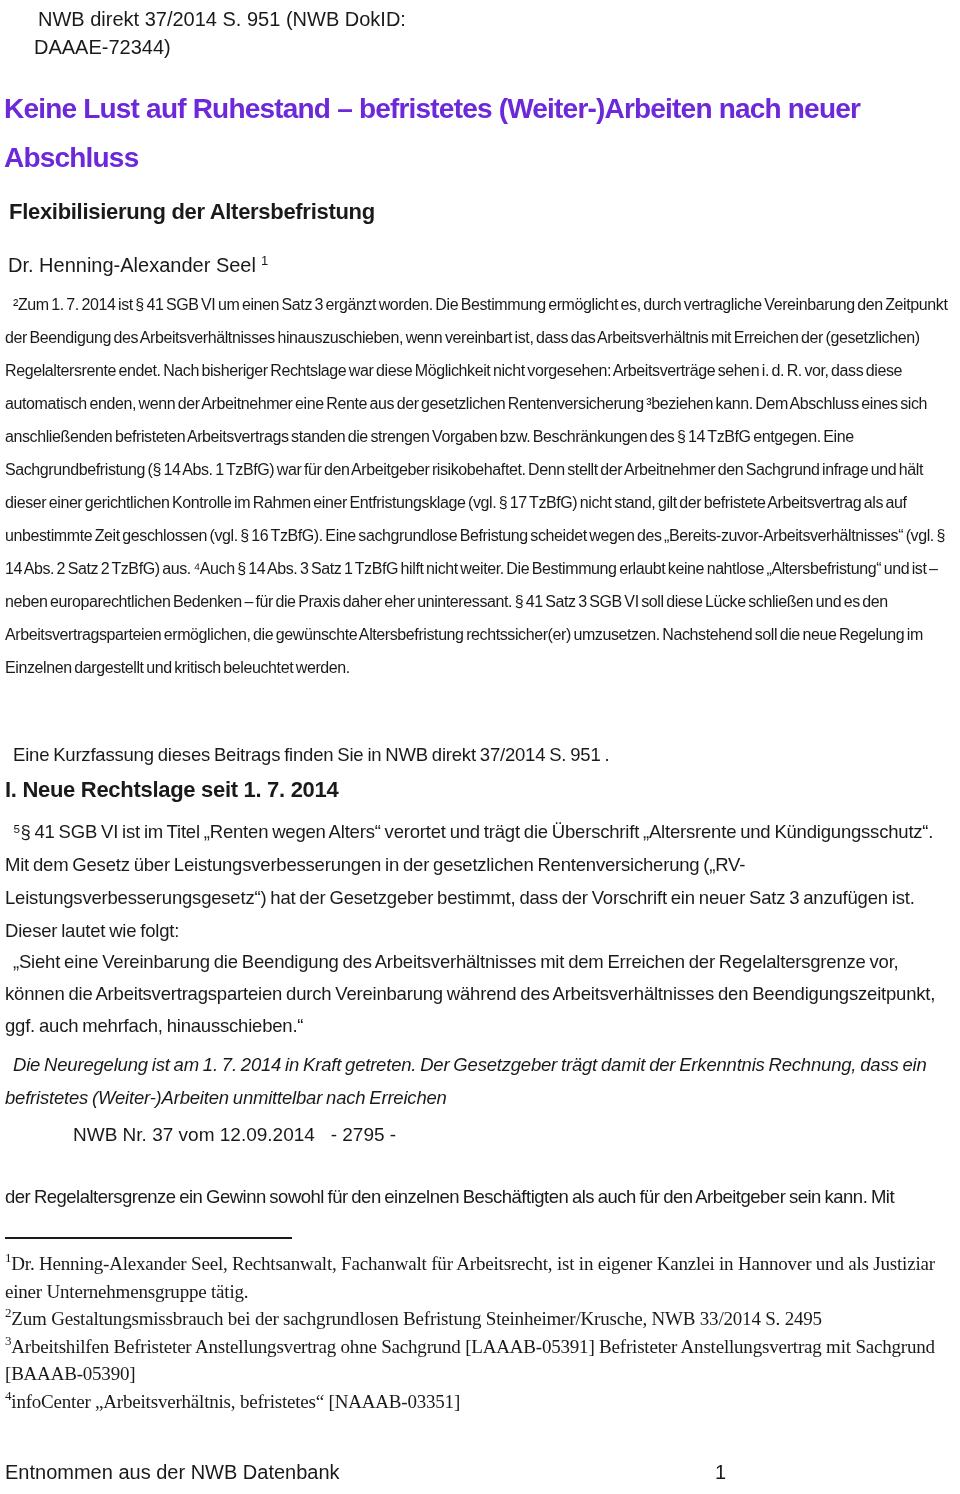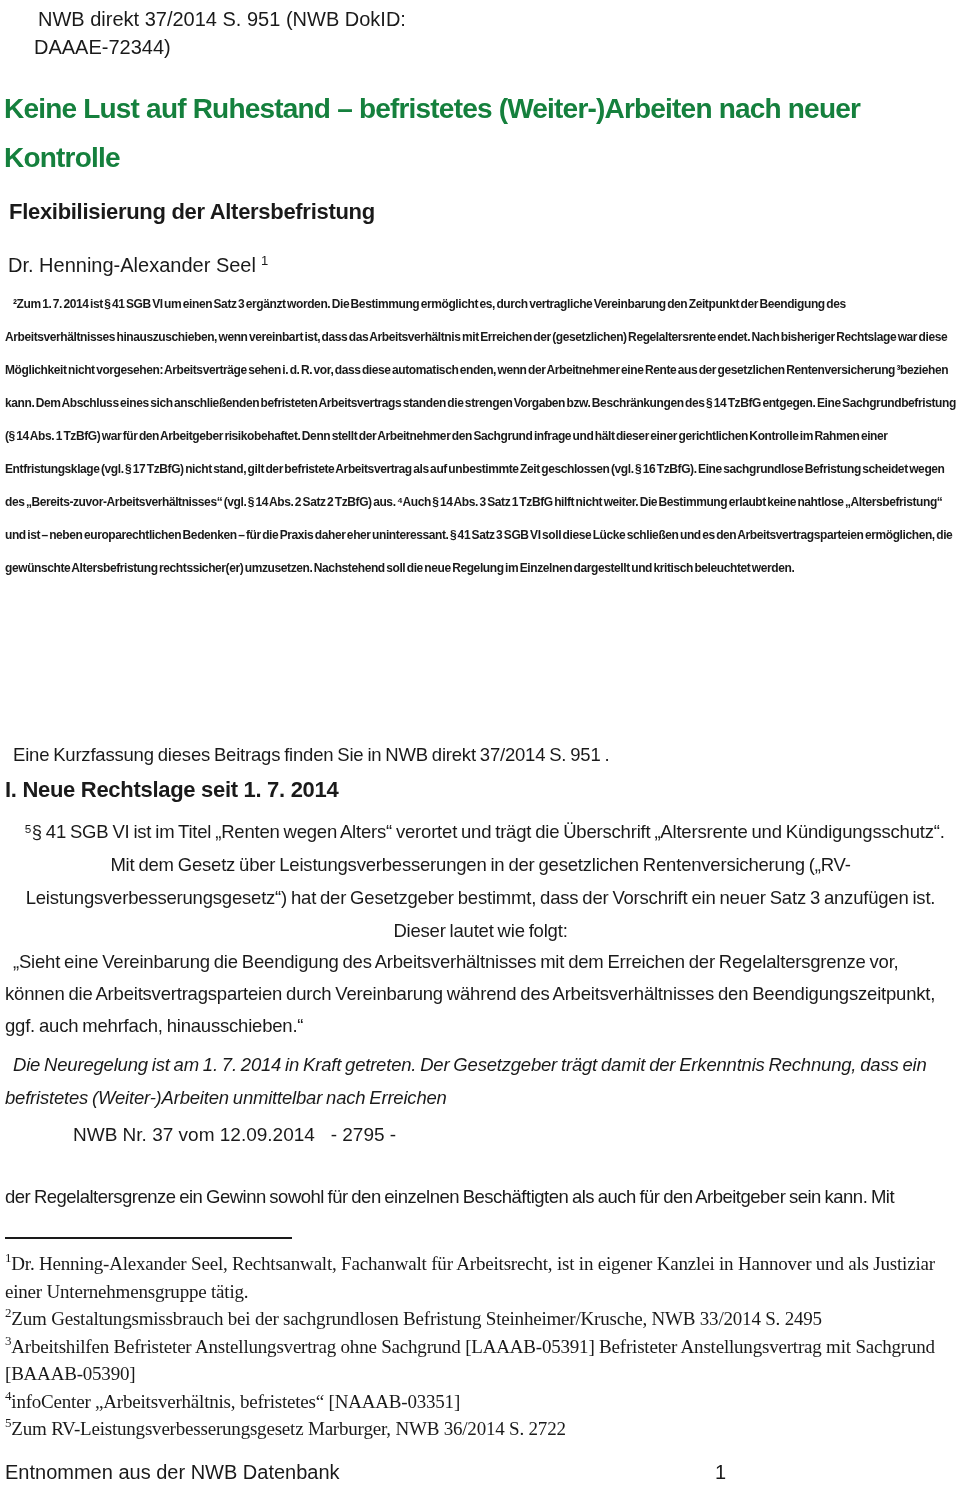--- a/index.html
+++ b/index.html
@@ -23,21 +23,21 @@
   .doc-header .l2 { margin-left: -4px; }
 
   .title {
     position: absolute;
     top: 84px; left: 4px; right: 6px;
     margin: 0;
     font-size: 28px;
     font-weight: bold;
     letter-spacing: -0.8px;
     line-height: 49px;
-    color: #15803d;
+    color: #6d28d9;
   }
 
   .subtitle {
     position: absolute;
     top: 199px; left: 9px; right: 6px;
     margin: 0;
     font-size: 22px;
     font-weight: bold;
     letter-spacing: -0.3px;
   }
@@ -59,39 +59,39 @@
     left: 5px; right: 4px;
     font-size: 18.5px;
     line-height: 33px;
     letter-spacing: -0.2px;
     word-spacing: -1px;
     text-indent: 8px;
   }
 
   .lead {
     top: 288px;
-    font-weight: bold;
-    font-size: 12px;
+    font-weight: normal;
+    font-size: 16px;
     letter-spacing: -0.4px;
     word-spacing: -1.5px;
   }
 
   .summary { top: 738px; }
 
   .heading {
     position: absolute;
     top: 777px; left: 5px;
     margin: 0;
     font-size: 22px;
     font-weight: bold;
     letter-spacing: -0.3px;
     text-align: right;
   }
 
-  .p-section { top: 815px; text-align: center; }
+  .p-section { top: 815px; }
   .p-quote   { top: 946px; line-height: 32px; }
   .p-cont    { top: 1048px; font-style: italic; }
 
   .marker {
     position: absolute;
     top: 1124px; left: 73px;
     font-size: 19px;
     white-space: pre;
   }
 
@@ -133,21 +133,21 @@
 </head>
 <body>
 
 <div class="page">
 
   <div class="doc-header">
     <div class="l1">NWB direkt 37/2014 S. 951 (NWB DokID:</div>
     <div class="l2">DAAAE-72344)</div>
   </div>
 
-  <h1 class="title"><span>Keine Lust auf Ruhestand – befristetes (Weiter-)Arbeiten nach neuer</span><br><span>Kontrolle</span></h1>
+  <h1 class="title"><span>Keine Lust auf Ruhestand – befristetes (Weiter-)Arbeiten nach neuer</span><br><span>Abschluss</span></h1>
 
   <h2 class="subtitle">Flexibilisierung der Altersbefristung</h2>
 
   <div class="author"><span>Dr. Henning-Alexander Seel</span><sup>1</sup></div>
 
   <p class="lead">²Zum 1. 7. 2014 ist § 41 SGB VI um einen Satz 3 ergänzt worden. Die Bestimmung ermöglicht es, durch vertragliche Vereinbarung den Zeitpunkt der Beendigung des Arbeitsverhältnisses hinauszuschieben, wenn vereinbart ist, dass das Arbeitsverhältnis mit Erreichen der (gesetzlichen) Regelaltersrente endet. Nach bisheriger Rechtslage war diese Möglichkeit nicht vorgesehen: Arbeitsverträge sehen i. d. R. vor, dass diese automatisch enden, wenn der Arbeitnehmer eine Rente aus der gesetzlichen Rentenversicherung ³beziehen kann. Dem Abschluss eines sich anschließenden befristeten Arbeitsvertrags standen die strengen Vorgaben bzw. Beschränkungen des § 14 TzBfG entgegen. Eine Sachgrundbefristung (§ 14 Abs. 1 TzBfG) war für den Arbeitgeber risikobehaftet. Denn stellt der Arbeitnehmer den Sachgrund infrage und hält dieser einer gerichtlichen Kontrolle im Rahmen einer Entfristungsklage (vgl. § 17 TzBfG) nicht stand, gilt der befristete Arbeitsvertrag als auf unbestimmte Zeit geschlossen (vgl. § 16 TzBfG). Eine sachgrundlose Befristung scheidet wegen des „Bereits-zuvor-Arbeitsverhältnisses“ (vgl. § 14 Abs. 2 Satz 2 TzBfG) aus. ⁴Auch § 14 Abs. 3 Satz 1 TzBfG hilft nicht weiter. Die Bestimmung erlaubt keine nahtlose „Altersbefristung“ und ist – neben europarechtlichen Bedenken – für die Praxis daher eher uninteressant. § 41 Satz 3 SGB VI soll diese Lücke schließen und es den Arbeitsvertragsparteien ermöglichen, die gewünschte Altersbefristung rechtssicher(er) umzusetzen. Nachstehend soll die neue Regelung im Einzelnen dargestellt und kritisch beleuchtet werden.</p>
 
   <p class="summary">Eine Kurzfassung dieses Beitrags finden Sie in NWB direkt 37/2014 S. 951 .</p>
 
   <h3 class="heading">I. Neue Rechtslage seit 1. 7. 2014</h3>
@@ -162,21 +162,20 @@
 
   <p class="para p-carry">der Regelaltersgrenze ein Gewinn sowohl für den einzelnen Beschäftigten als auch für den Arbeitgeber sein kann. Mit</p>
 
   <div class="fnsep"></div>
 
   <div class="footnotes">
     <div class="footnote"><sup class="fnum">1</sup><span>Dr. Henning-Alexander Seel, Rechtsanwalt, Fachanwalt für Arbeitsrecht, ist in eigener Kanzlei in Hannover und als Justiziar einer Unternehmensgruppe tätig.</span></div>
     <div class="footnote"><sup class="fnum">2</sup><span>Zum Gestaltungsmissbrauch bei der sachgrundlosen Befristung Steinheimer/Krusche, NWB 33/2014 S. 2495</span></div>
     <div class="footnote"><sup class="fnum">3</sup><span>Arbeitshilfen Befristeter Anstellungsvertrag ohne Sachgrund [LAAAB-05391] Befristeter Anstellungsvertrag mit Sachgrund [BAAAB-05390]</span></div>
     <div class="footnote"><sup class="fnum">4</sup><span>infoCenter „Arbeitsverhältnis, befristetes“ [NAAAB-03351]</span></div>
-    <div class="footnote"><sup class="fnum">5</sup><span>Zum RV-Leistungsverbesserungsgesetz Marburger, NWB 36/2014 S. 2722</span></div>
   </div>
 
   <div class="footer">
     <span>Entnommen aus der NWB Datenbank</span>
     <span class="pagenum">1</span>
   </div>
 
 </div>
 
 </body></html>

